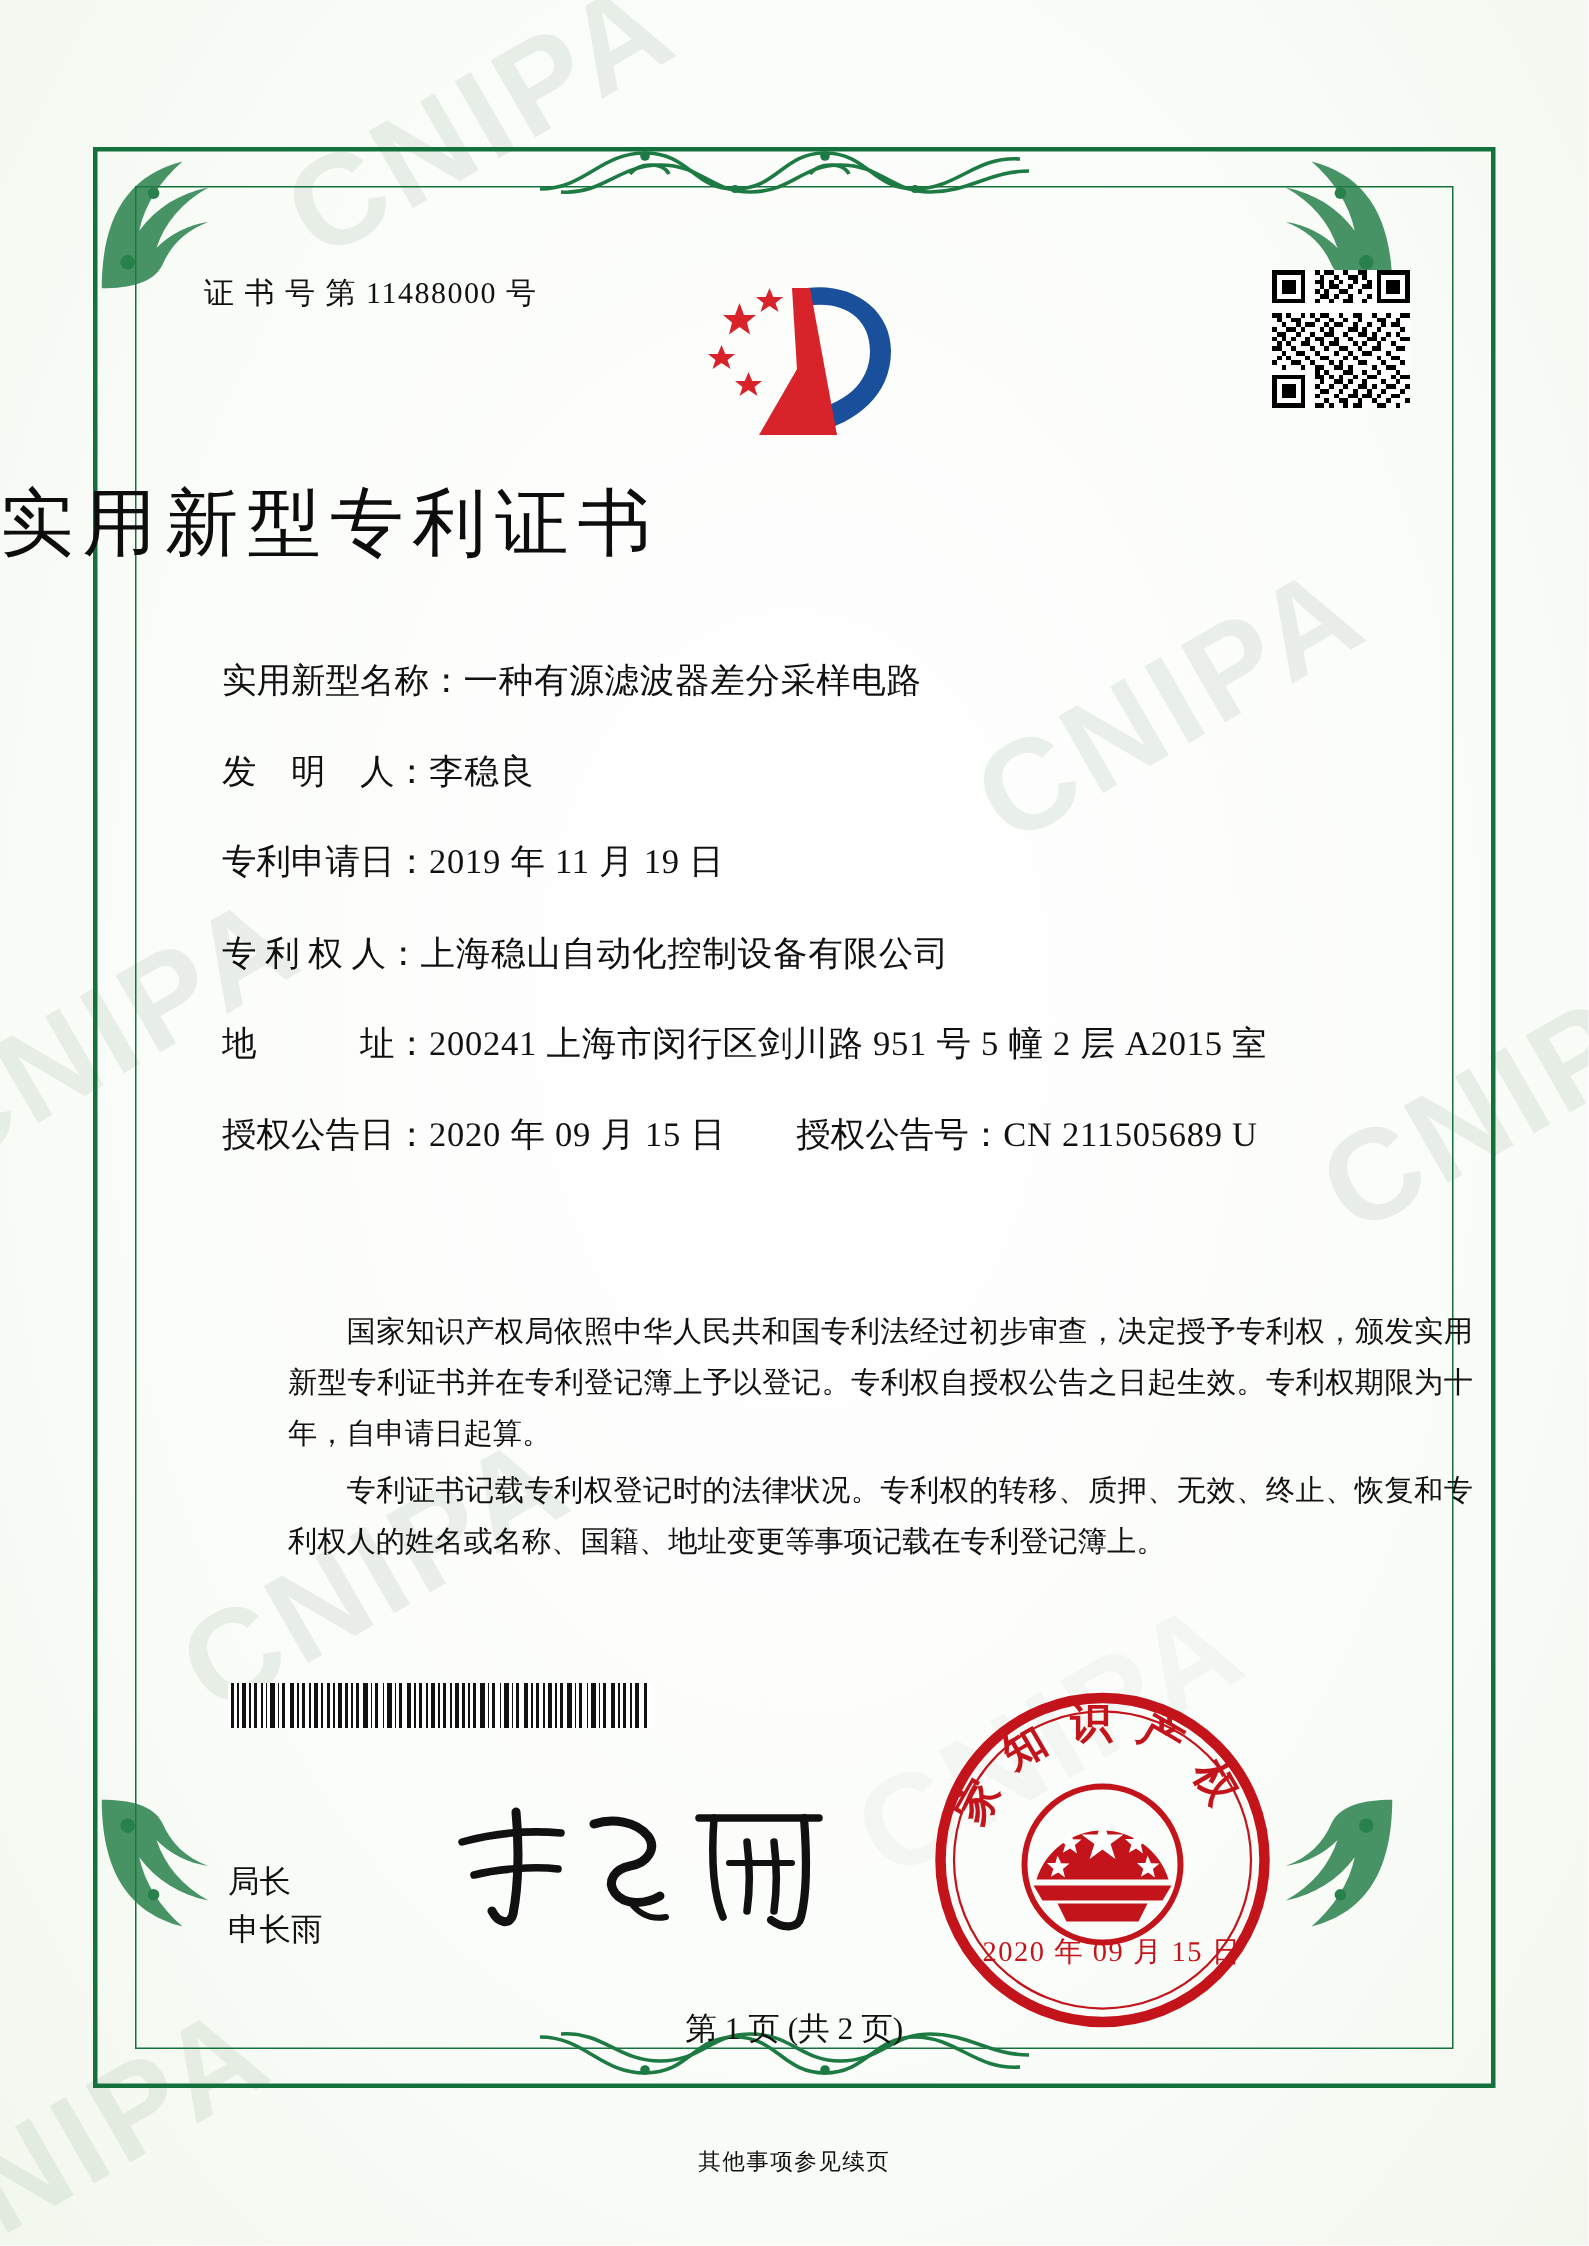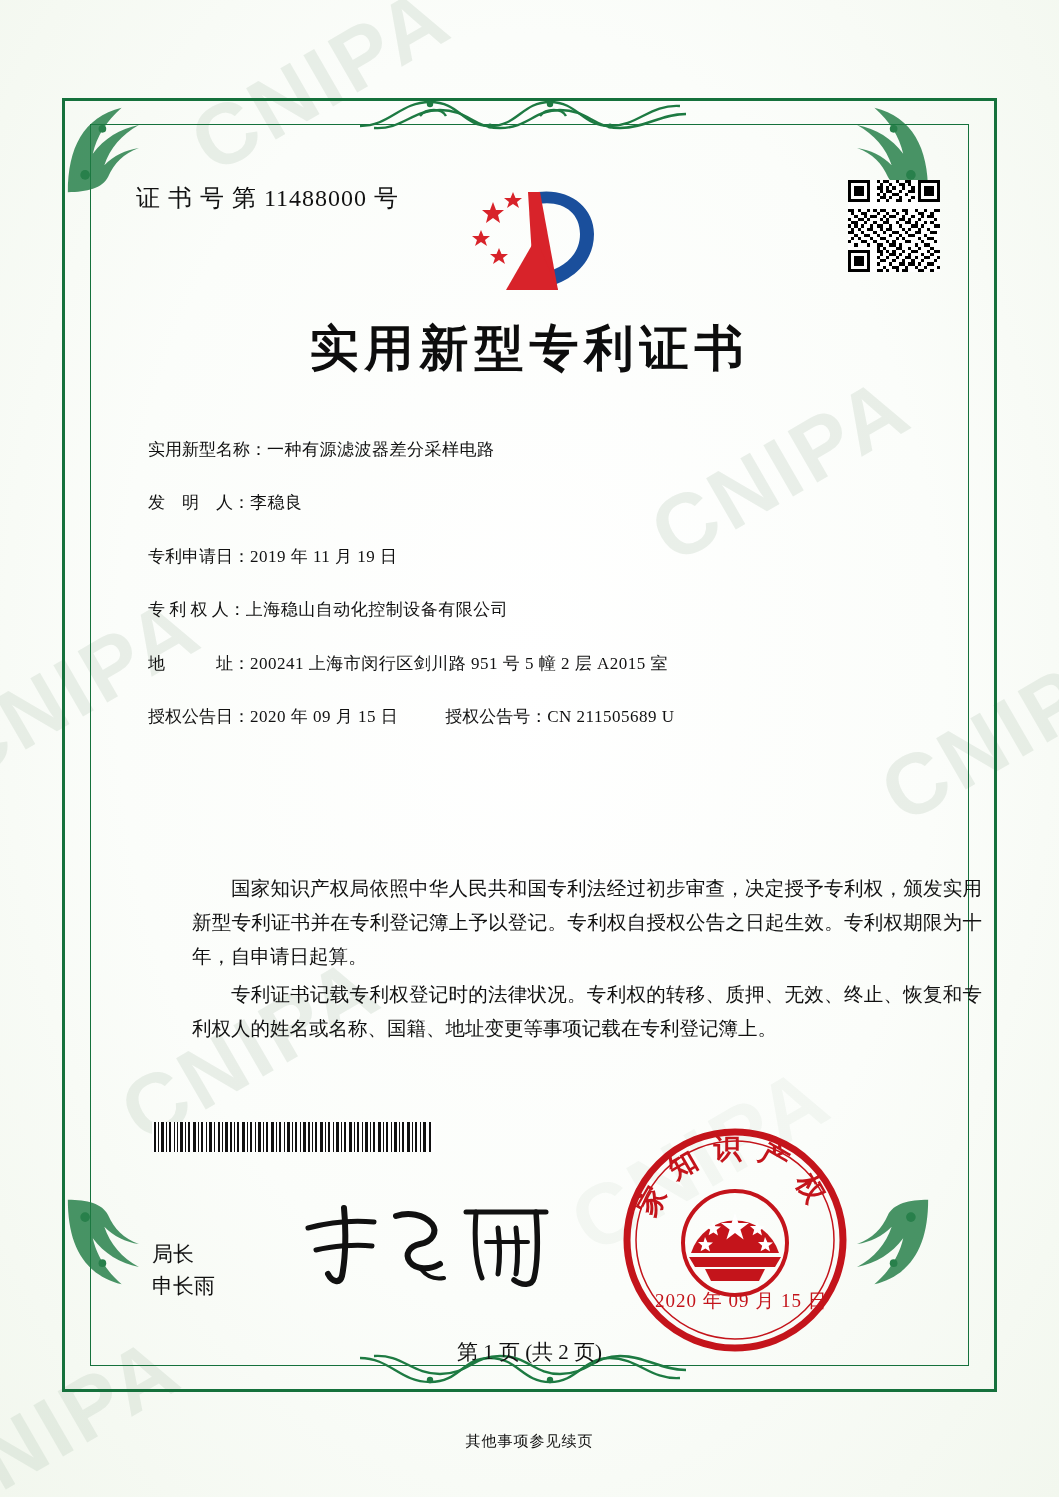--- a/index.html
+++ b/index.html
@@ -79,57 +79,56 @@
     left: 350px; top: 1348px;
     width: 360px; height: 44px;
     color: #1d7a42;
     transform: scaleY(-1);
   }
 
   
   .cert-number {
     position: absolute;
     left: 136px; top: 182px;
-    font-size: 24px;
+    font-size: 20px;
     letter-spacing: 1px;
     color: #111;
     white-space: nowrap;
   }
   .qr {
     position: absolute;
     left: 848px; top: 180px;
     width: 92px; height: 92px;
     background: #ffffff;
   }
   .logo {
     position: absolute;
     left: 466px; top: 178px;
     width: 150px; height: 128px;
   }
   .title {
     position: absolute;
     left: 0; right: 0; top: 316px;
-    text-align: center;
     font-size: 49px;
-    font-weight: bold;
+    font-weight: normal;
     letter-spacing: 6px;
     color: #0d0d0d;
     font-family: "DejaVu Serif", "Liberation Serif", serif;
   }
 
   
   .fields {
     position: absolute;
     left: 148px; top: 440px;
     width: 790px;
   }
   .field-row {
     display: flex;
     align-items: baseline;
-    font-size: 17px;
+    font-size: 23px;
     color: #111;
     margin-bottom: 33px;
     line-height: 1.2;
   }
   .field-label {
     white-space: pre;
     flex: 0 0 auto;
   }
   .field-value {
     white-space: pre;

